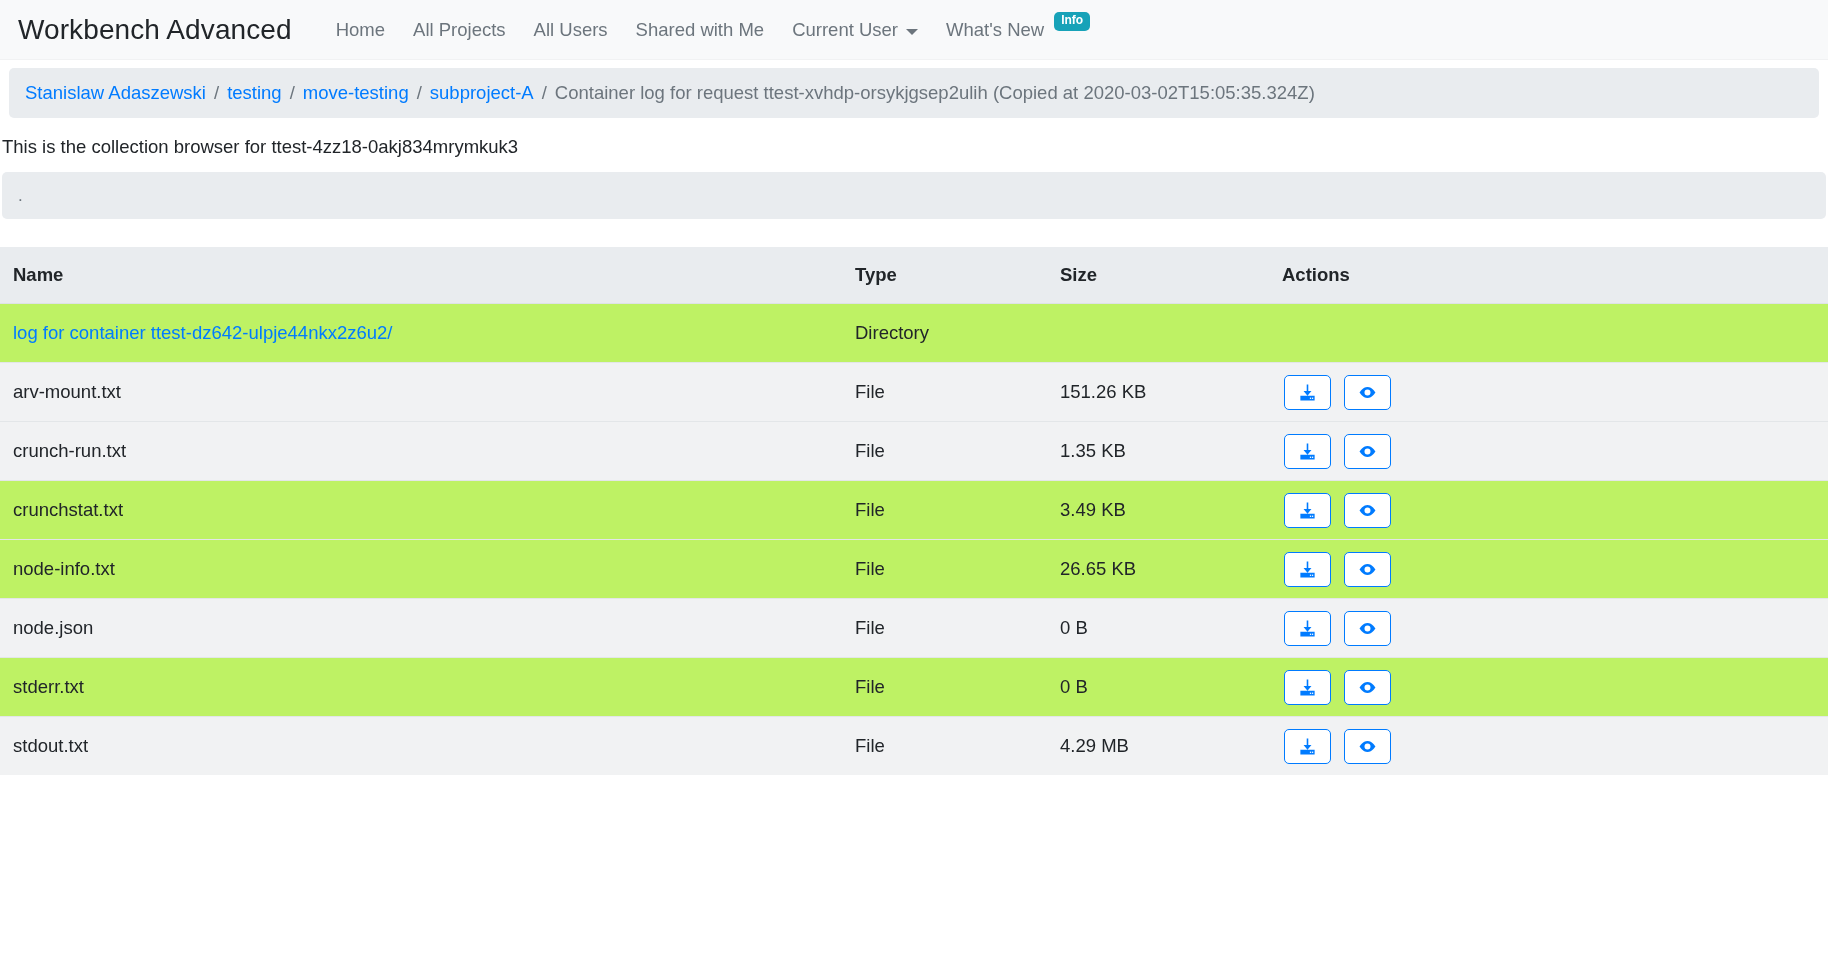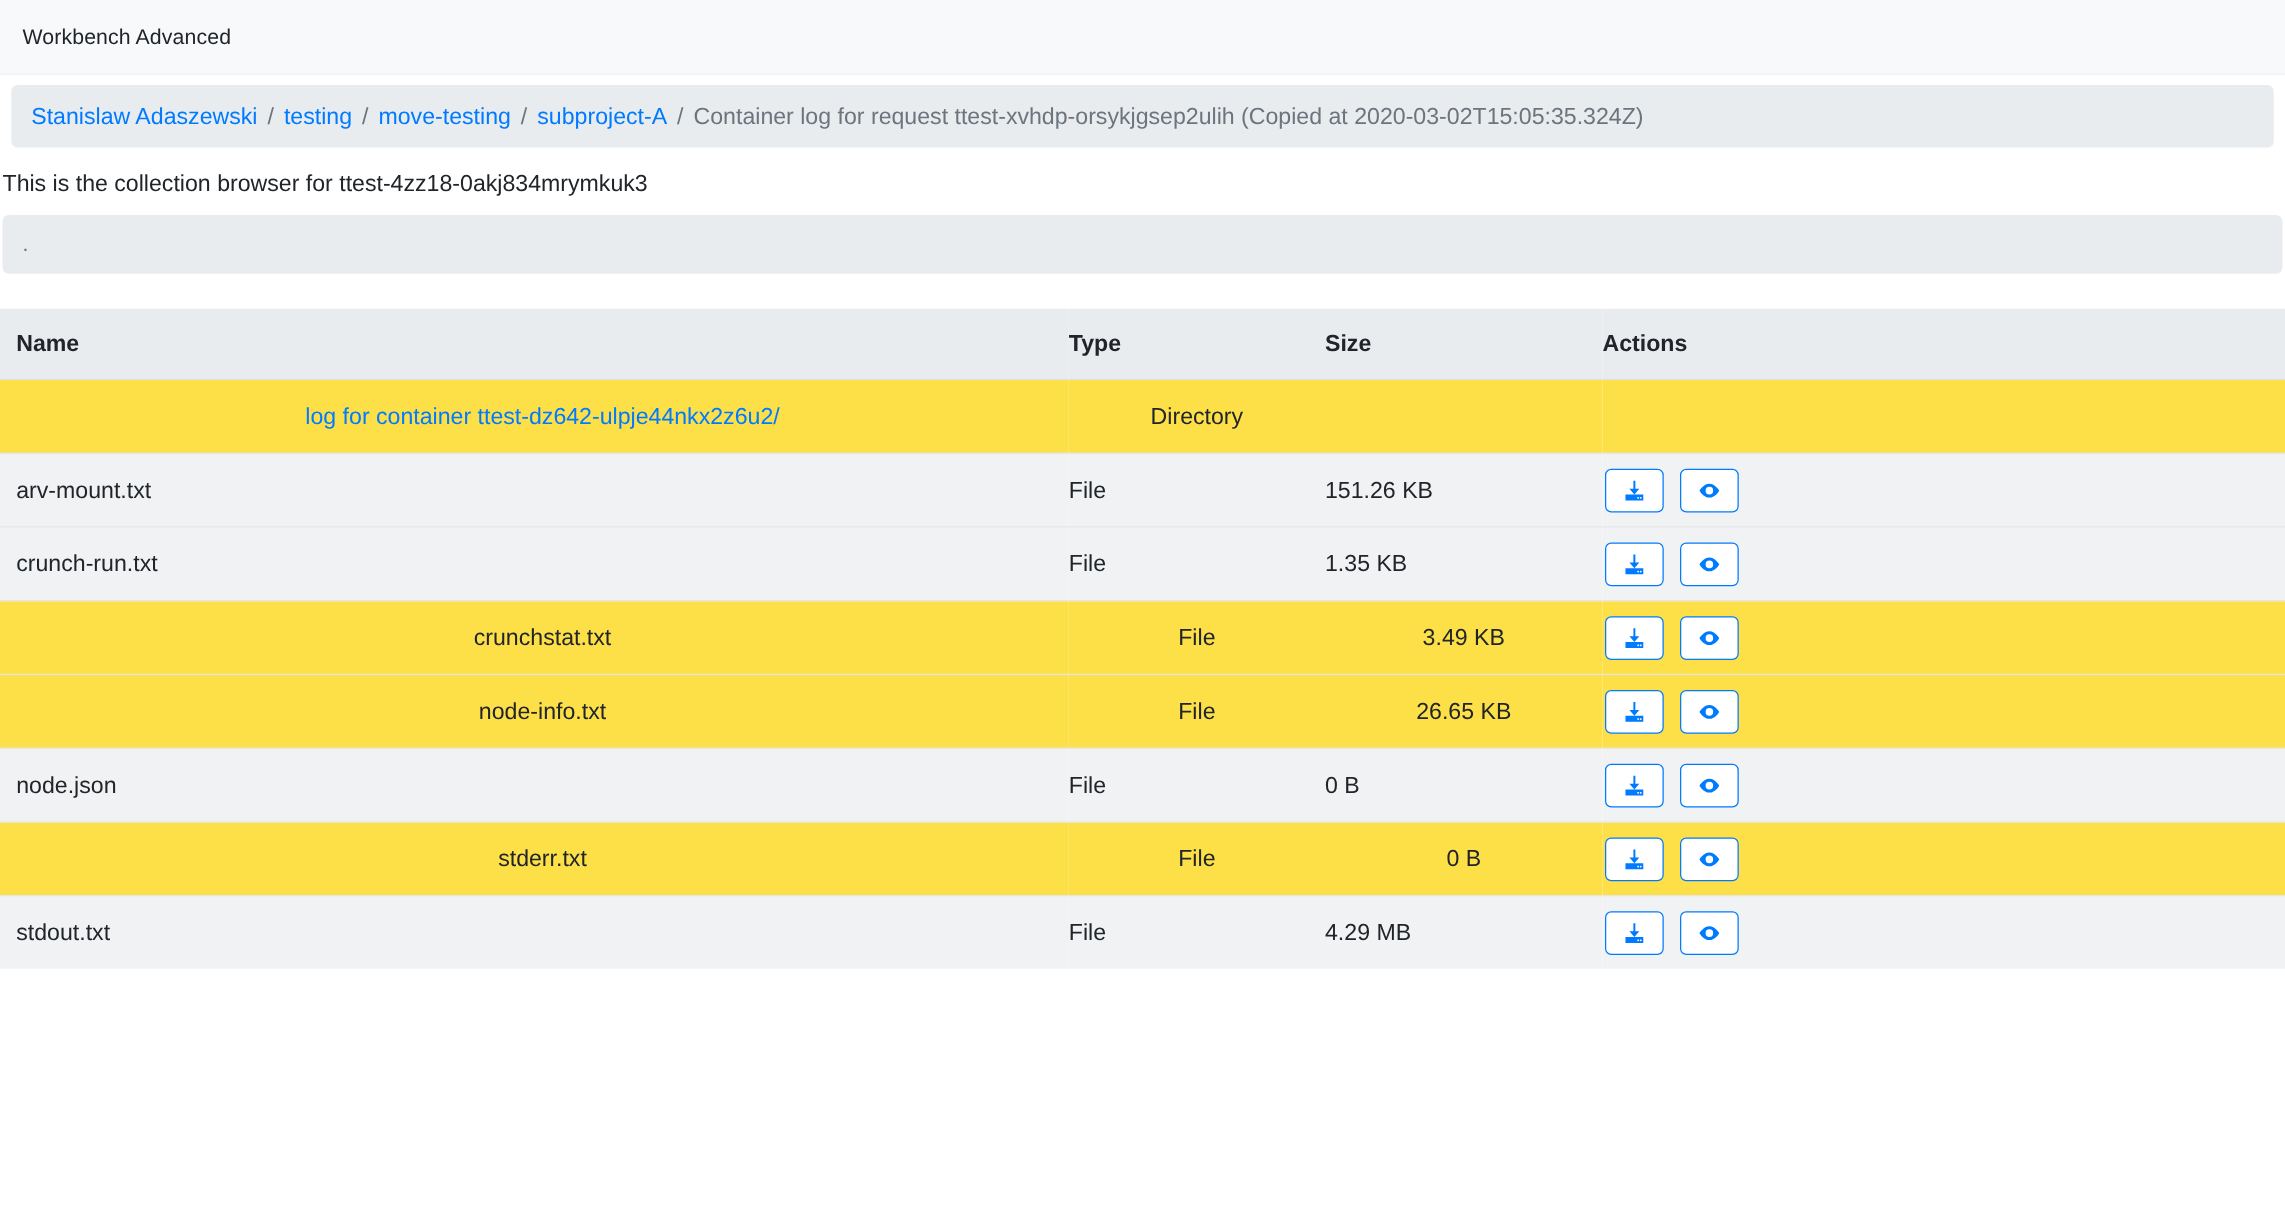--- a/index.html
+++ b/index.html
@@ -17,21 +17,21 @@
   
   .navbar {
     height: 60px;
     background: #f8f9fa;
     display: flex;
     align-items: center;
     padding: 0 0 0 18px;
     border-bottom: 1px solid #f1f2f3;
   }
   .brand {
-    font-size: 17px;
+    font-size: 28px;
     color: #212529;
     letter-spacing: 0.1px;
     margin-right: 30px;
     white-space: nowrap;
   }
   .nav-links {
     display: flex;
     align-items: center;
     gap: 0px;
   }
@@ -132,21 +132,21 @@
     font-size: 18.5px;
     border-bottom: 1px solid #dee2e6;
   }
   table.files tbody td {
     padding: 0;
     height: 58px;
     vertical-align: middle;
     border-top: 1px solid #e3e6e8;
     color: #212529;
   }
-  tbody tr.odd td { background: #fde047; text-align: center; }
+  tbody tr.odd td { background: #bef264; }
   tbody tr.even td { background: #f1f2f3; }
 
   .col-name   { width: 855px; padding-left: 13px !important; }
   .col-type   { width: 205px; }
   .col-size   { width: 222px; }
   .col-actions{ width: auto; }
 
   thead .col-name    { padding-left: 13px; }
   thead .col-type    { }
   thead .col-size    { }
@@ -176,20 +176,42 @@
     cursor: pointer;
     padding: 0;
   }
   .icon-btn svg { display: block; }
 </style>
 </head>
 <body>
 
 <div class="navbar">
   <div class="brand">Workbench Advanced</div>
+  <div class="nav-links" id="nav-links">
+      <a class="nav-link" href="#">
+        <span>Home</span>
+      </a>
+      <a class="nav-link" href="#">
+        <span>All Projects</span>
+      </a>
+      <a class="nav-link" href="#">
+        <span>All Users</span>
+      </a>
+      <a class="nav-link" href="#">
+        <span>Shared with Me</span>
+      </a>
+      <a class="nav-link" href="#">
+        <span>Current User</span>
+        <span class="caret"></span>
+      </a>
+      <a class="nav-link" href="#">
+        <span>What's New</span>
+        <span class="badge-info" style="background: rgb(23, 162, 184);">Info</span>
+      </a>
+    </div>
 </div>
 
 <div class="breadcrumb-bar" id="breadcrumb">
     <a class="crumb-link" href="#">Stanislaw Adaszewski</a>
     <span class="crumb-sep">/</span>
     <a class="crumb-link" href="#">testing</a>
     <span class="crumb-sep">/</span>
     <a class="crumb-link" href="#">move-testing</a>
     <span class="crumb-sep">/</span>
     <a class="crumb-link" href="#">subproject-A</a>

